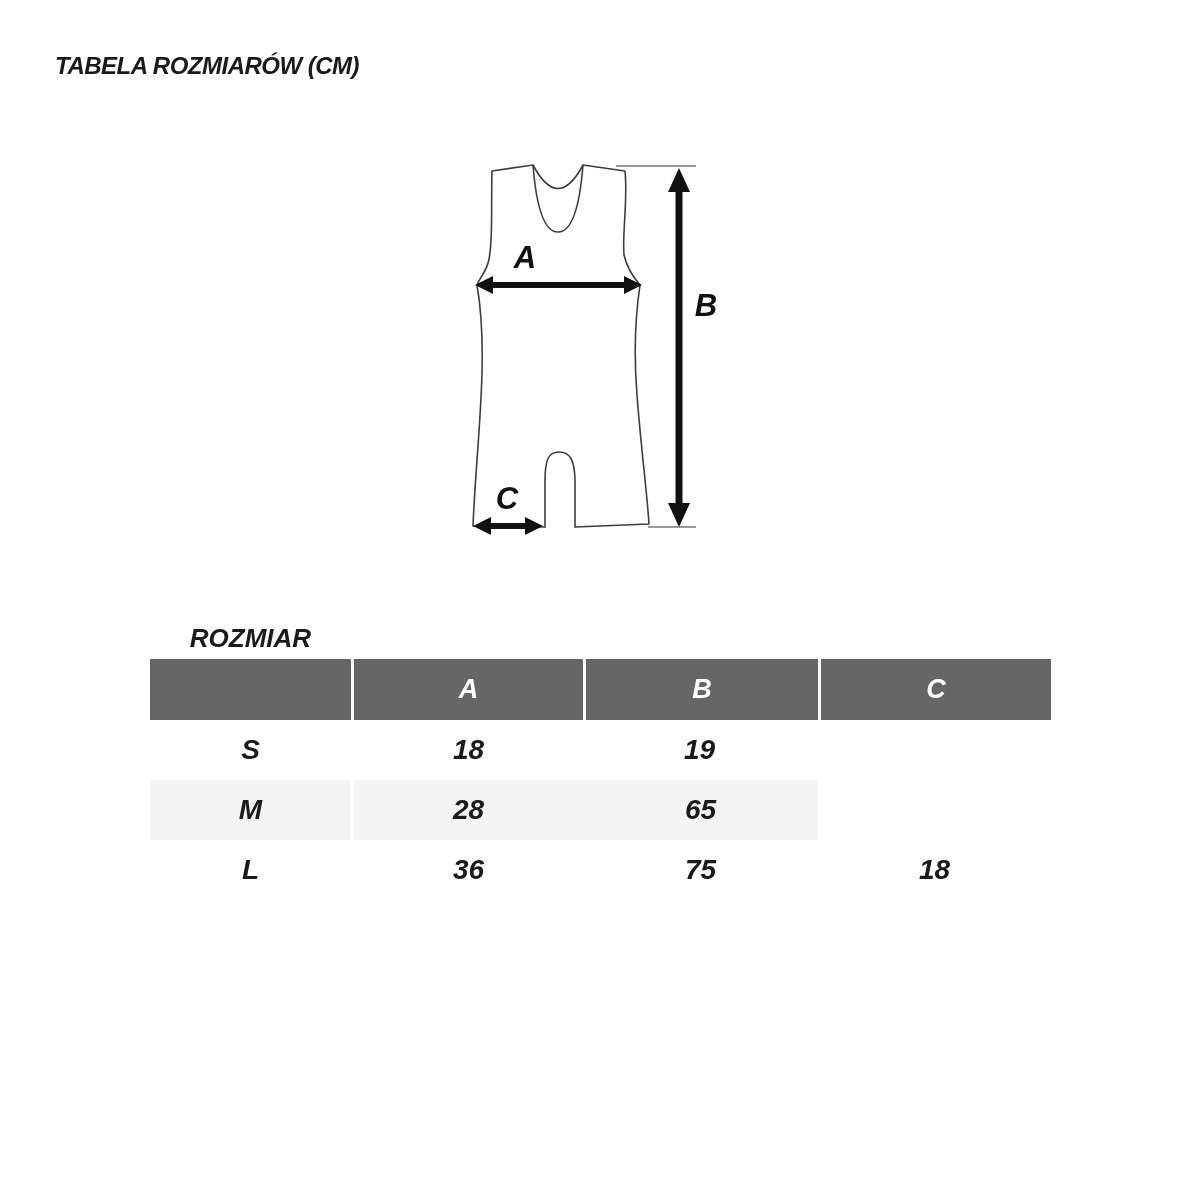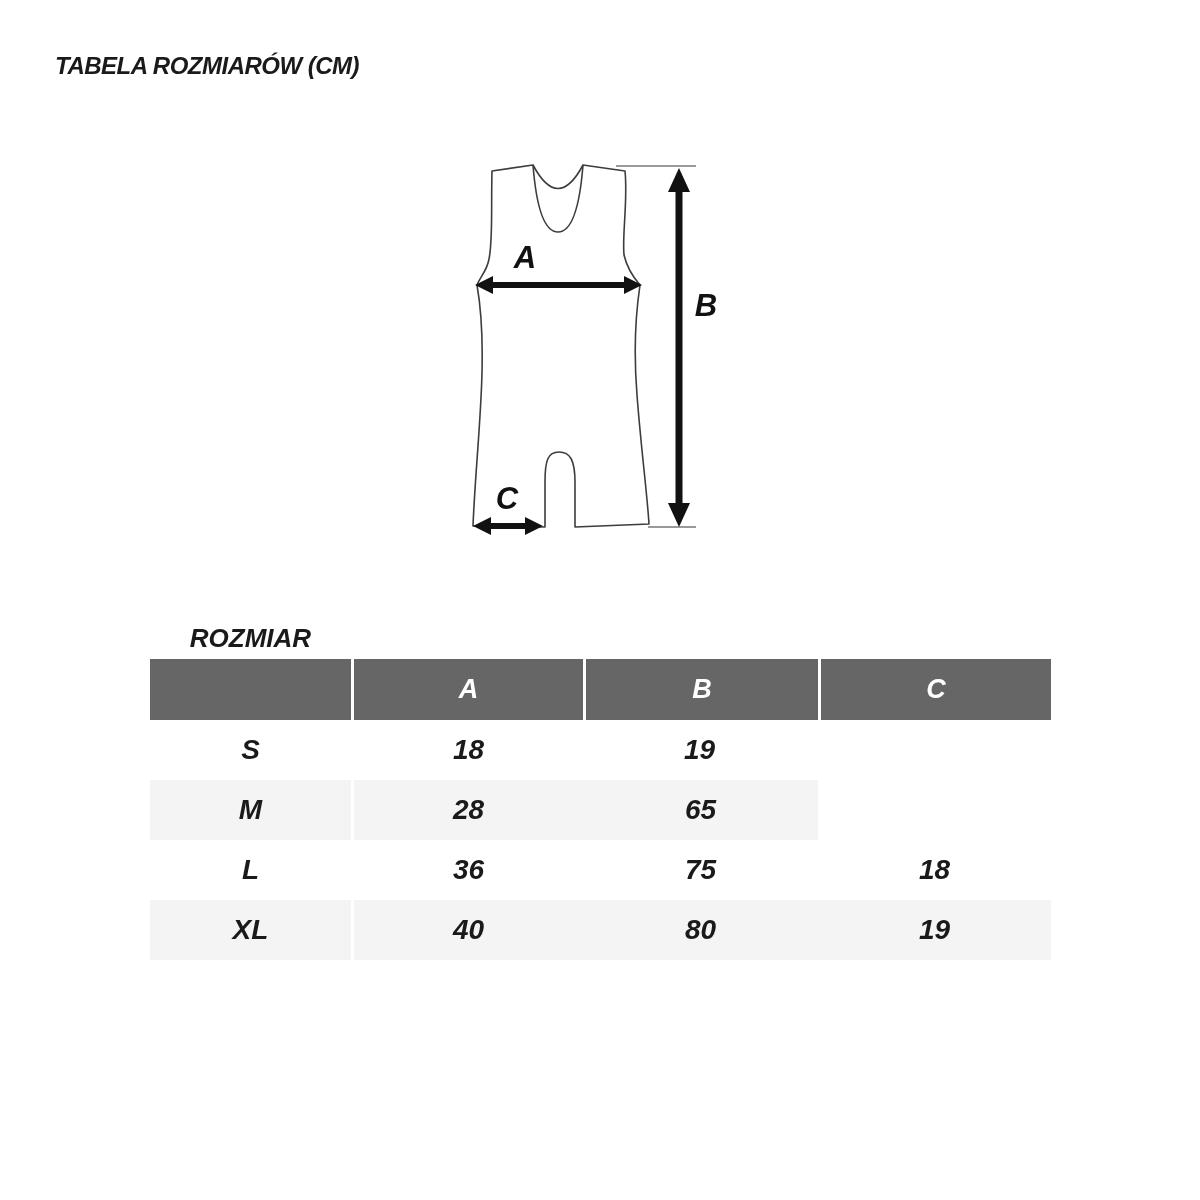--- a/index.html
+++ b/index.html
@@ -143,20 +143,13 @@
   </div>
 
   <div class="body-row">
     <div class="cell bc-size">L</div>
     <div class="row-divider"></div>
     <div class="cell bc-a">36</div>
     <div class="cell bc-b">75</div>
     <div class="cell bc-c">18</div>
   </div>
 
-  <div class="body-row alt">
-    <div class="cell bc-size">XL</div>
-    <div class="row-divider"></div>
-    <div class="cell bc-a">40</div>
-    <div class="cell bc-b">80</div>
-    <div class="cell bc-c">19</div>
-  </div>
 </div>
 
 </body></html>

